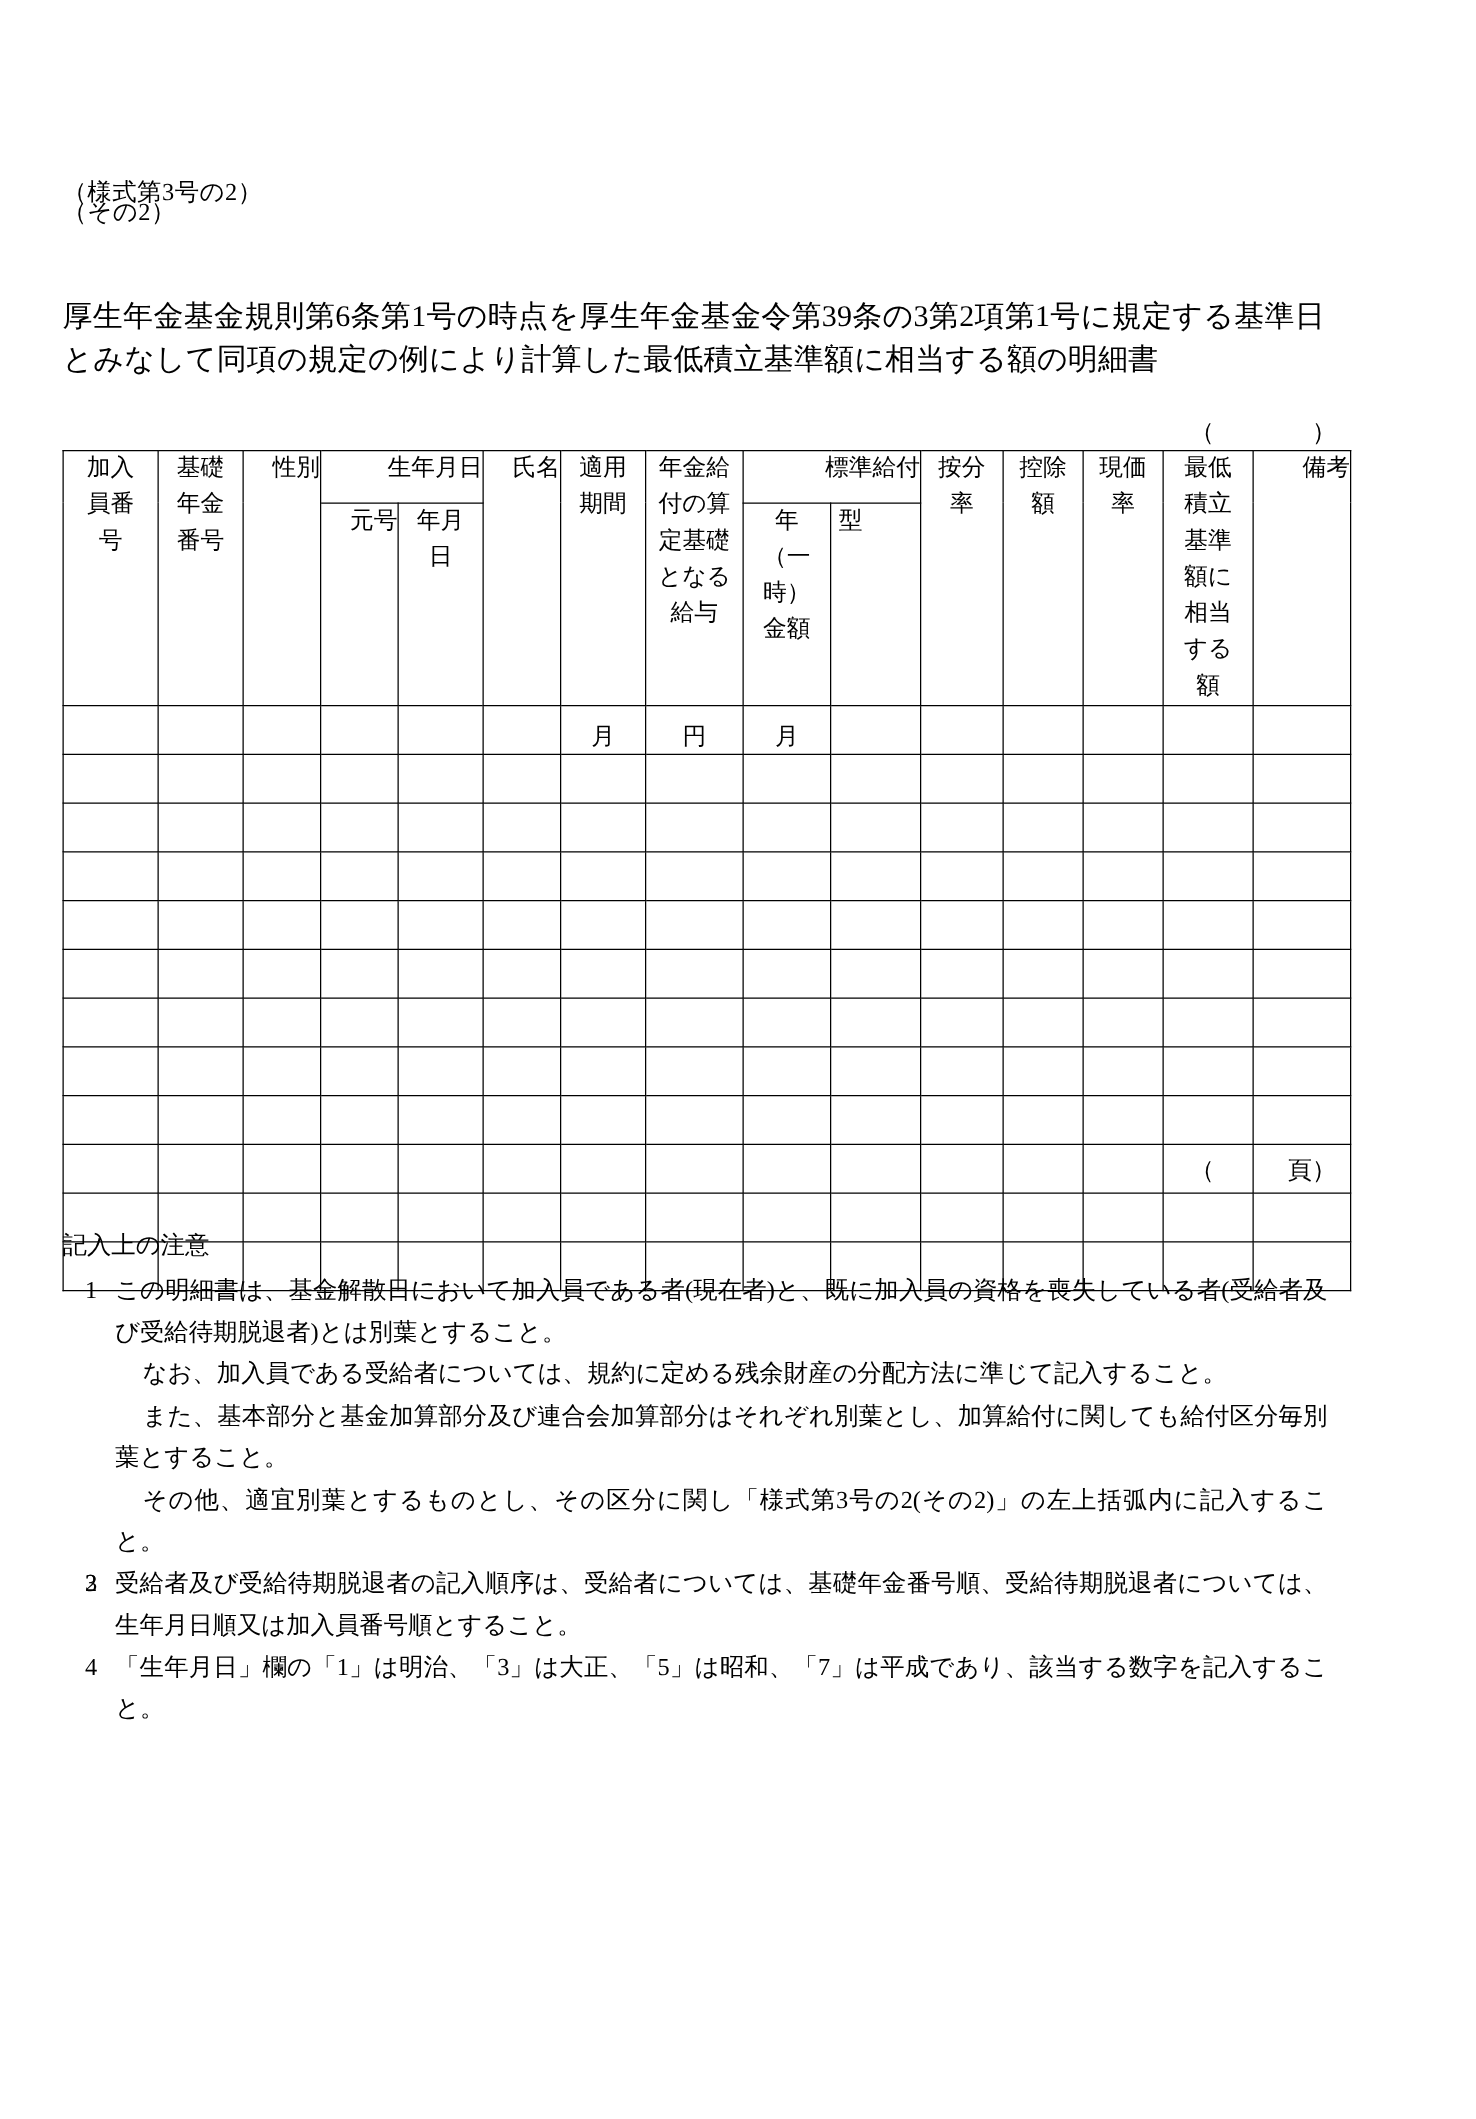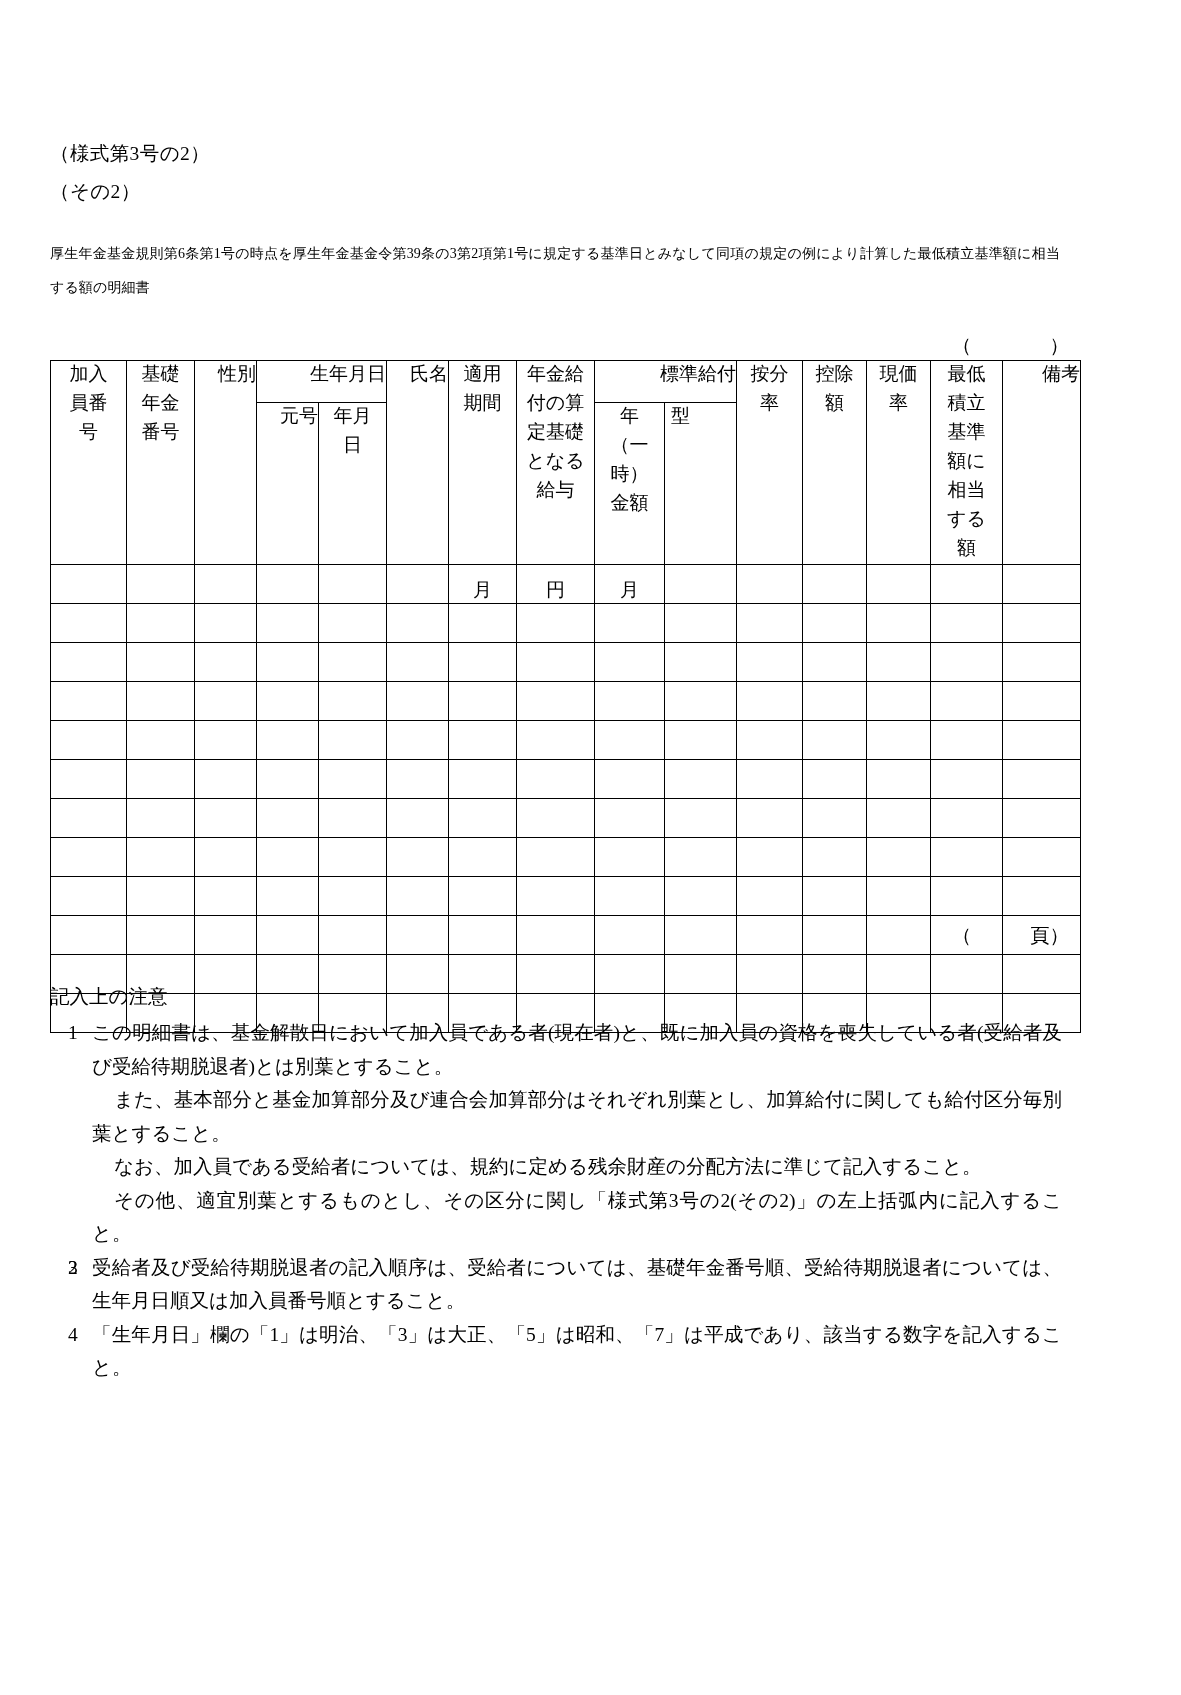--- a/index.html
+++ b/index.html
@@ -25,29 +25,29 @@
 
   
   .form-id {
     position: absolute;
     left: 50px;
     font-size: 19.5px;
     letter-spacing: 0.4px;
     white-space: nowrap;
   }
   #form-no  { top: 140px; }
-  #form-sub { top: 178px; font-family: Liberation Serif, serif; }
+  #form-sub { top: 156px; font-family: Liberation Serif, serif; }
 
   
   .doc-title {
     position: absolute;
     left: 50px;
     top: 237px;
     width: 1010px;
-    font-size: 14px;
+    font-size: 24px;
     line-height: 34px;
     letter-spacing: 0.1px;
     text-align: justify;
   }
 
   
   .paren-top {
     position: absolute;
     left: 952px;
     top: 332px;
@@ -444,22 +444,22 @@
         </tr>
       </tbody>
   </table>
 
   <div class="paren-bottom">（　　　頁）</div>
 
   <div class="notes">
     <div class="notes-title">記入上の注意</div>
     <div id="notes-list">
         <div class="note-item"><span class="note-num">1</span><span>この明細書は、基金解散日において加入員である者(現在者)と、既に加入員の資格を喪失している者(受給者及び受給待期脱退者)とは別葉とすること。</span></div>
+        <div class="note-sub">なお、加入員である受給者については、規約に定める残余財産の分配方法に準じて記入すること。</div>
         <div class="note-sub">また、基本部分と基金加算部分及び連合会加算部分はそれぞれ別葉とし、加算給付に関しても給付区分毎別葉とすること。</div>
-        <div class="note-sub">なお、加入員である受給者については、規約に定める残余財産の分配方法に準じて記入すること。</div>
         <div class="note-sub">その他、適宜別葉とするものとし、その区分に関し「様式第3号の2(その2)」の左上括弧内に記入すること。</div>
         <div class="note-item"><span class="note-num">2</span></div>
         <div class="note-item"><span class="note-num">3</span><span>受給者及び受給待期脱退者の記入順序は、受給者については、基礎年金番号順、受給待期脱退者については、生年月日順又は加入員番号順とすること。</span></div>
         <div class="note-item"><span class="note-num">4</span><span>「生年月日」欄の「1」は明治、「3」は大正、「5」は昭和、「7」は平成であり、該当する数字を記入すること。</span></div>
       </div>
   </div>
 
 </div>
 
 </body></html>

